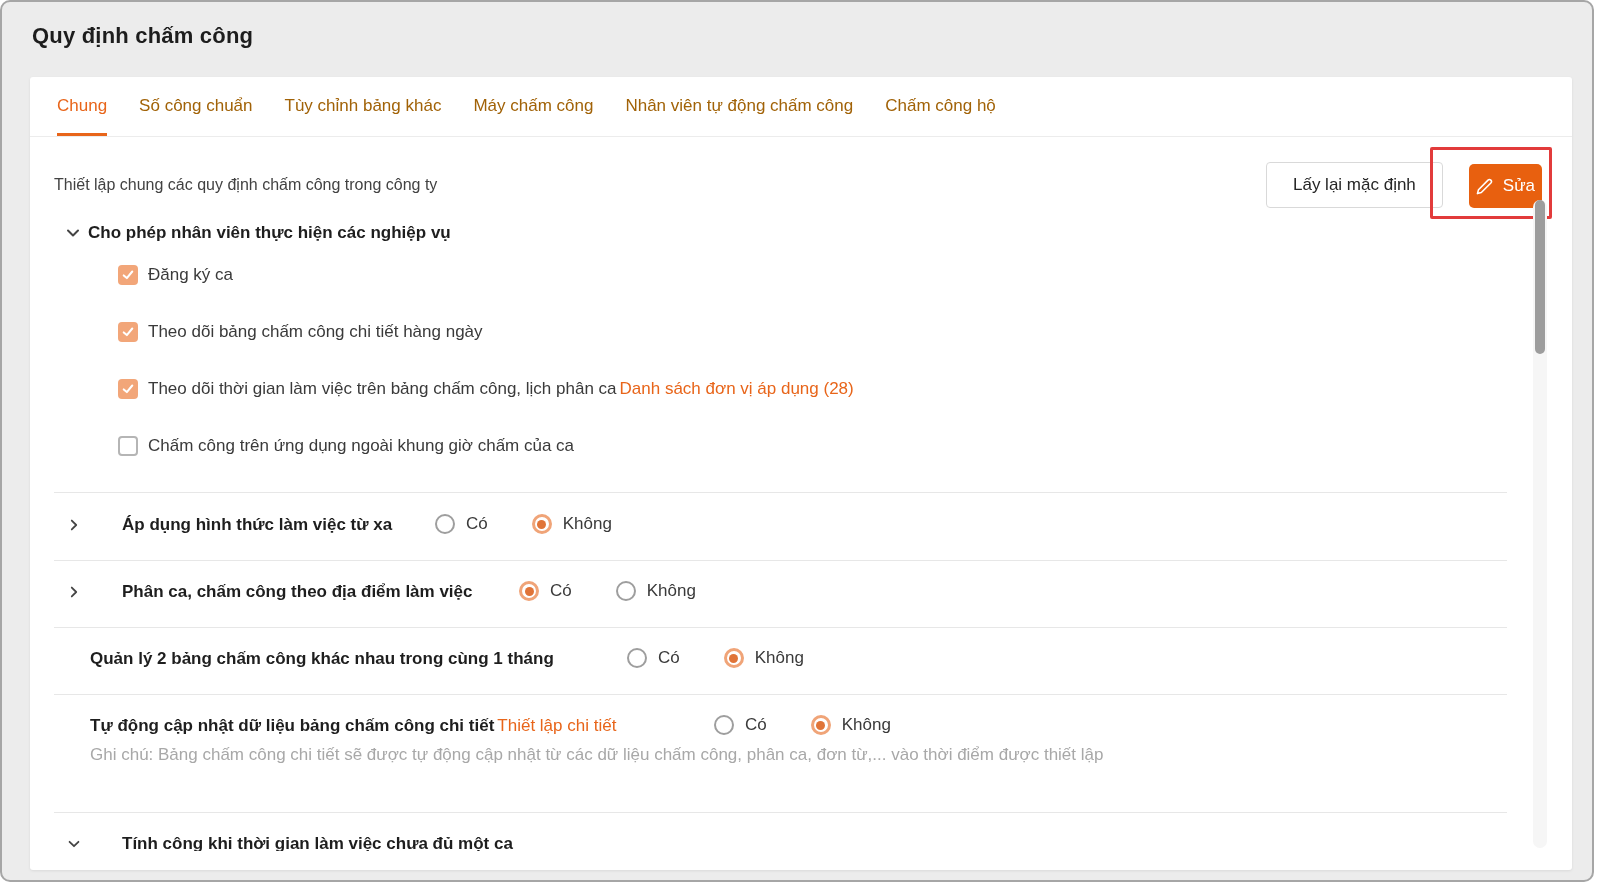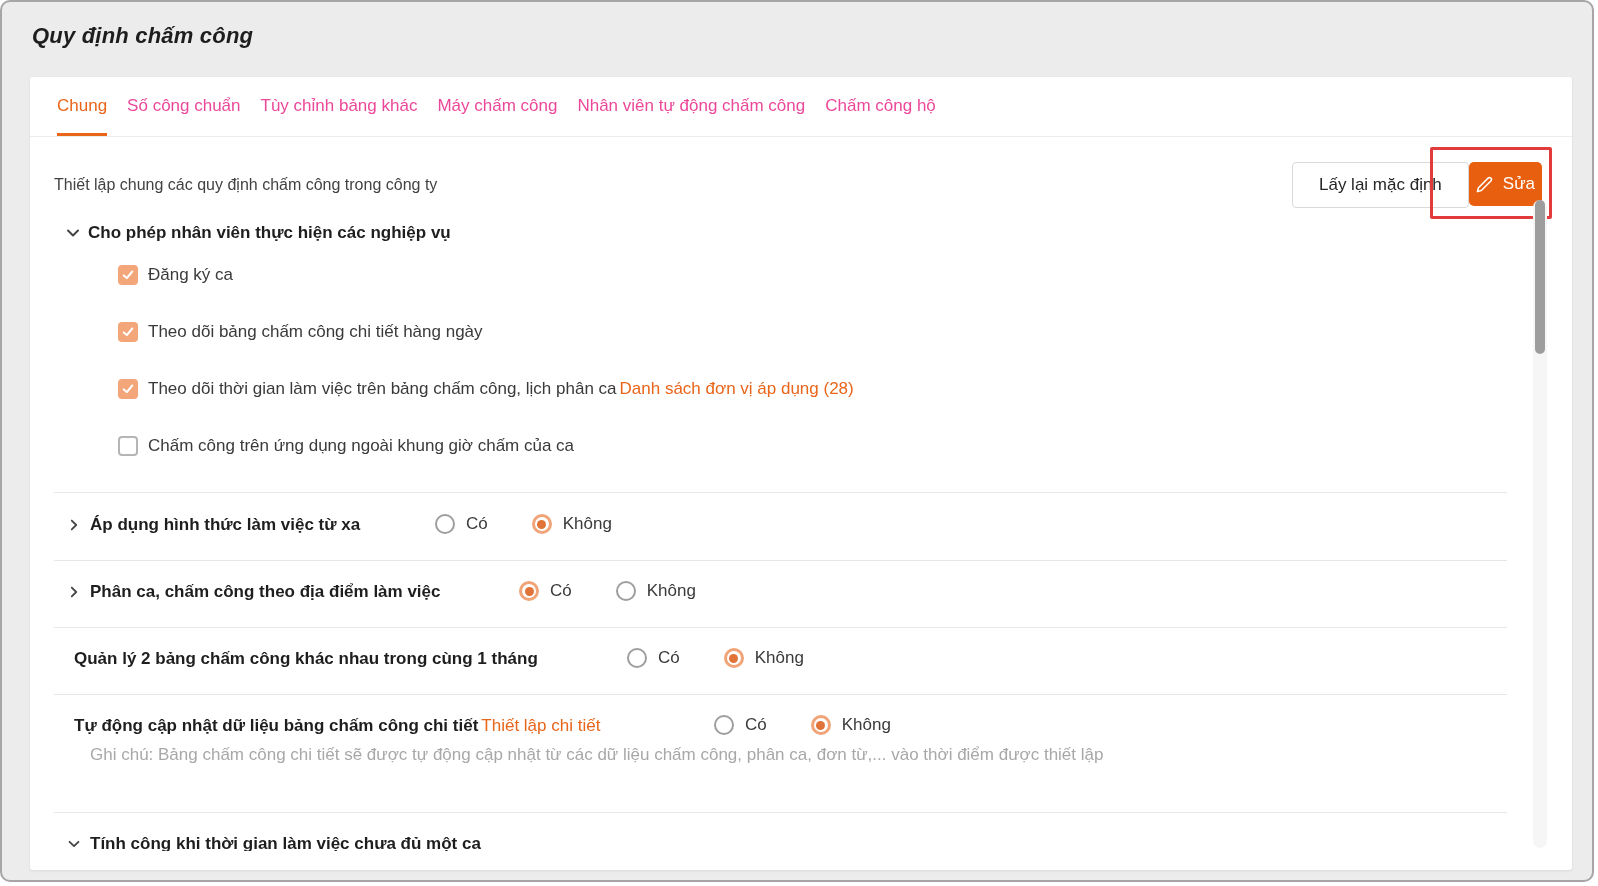--- a/index.html
+++ b/index.html
@@ -13,42 +13,42 @@
     --text-dark:#1e1e1e;
     --text-mid:#3a3a3a;
     --text-gray:#a8a8a8;
   }
   *{box-sizing:border-box;}
   body{margin:0;background:#fff;font-family:"Liberation Sans","DejaVu Sans",sans-serif;}
   .window{
     position:relative;width:1594px;height:882px;margin:0;
     border:2px solid #a6a6a6;border-radius:10px;background:#ececec;overflow:hidden;
   }
-  .page-header{height:75px;padding:21px 0 0 30px;font-style:italic;}
+  .page-header{height:75px;padding:21px 0 0 30px;}
   .page-title{margin:0;font-size:22px;font-weight:700;color:#1d1d1d;letter-spacing:.2px;}
   .card{
     position:relative;margin-left:28px;width:1542px;height:793px;background:#fff;
     border-radius:3px;box-shadow:0 1px 3px rgba(0,0,0,.08);
   }
   
-  .tabs{display:flex;gap:20px;height:60px;padding:0 27px;border-bottom:1px solid #ececec;}
+  .tabs{display:flex;gap:32px;height:60px;padding:0 27px;border-bottom:1px solid #ececec;}
   .tab{
-    display:flex;align-items:center;font-size:17px;color:#ec4899;cursor:pointer;
+    display:flex;align-items:center;font-size:17px;color:#a16207;cursor:pointer;
     border-bottom:3px solid transparent;padding-top:2px;white-space:nowrap;
   }
   .tab.active{color:var(--accent);border-bottom-color:var(--accent);}
   
   .scroll-area{height:714px;overflow:hidden;padding:0 24px;position:relative;}
   
   .toolbar{
     position:relative;margin-top:25px;height:46px;
     display:flex;align-items:center;justify-content:space-between;padding-right:6px;
   }
   .subtitle{font-size:16px;color:#424242;}
-  .actions{display:flex;align-items:flex-start;}
+  .actions{display:flex;align-items:flex-end;gap:26px;}
   .btn-reset{
     height:46px;padding:0 26px;background:#fff;border:1px solid #d9d9d9;border-radius:4px;
     font-family:inherit;font-size:17px;color:#262626;cursor:pointer;
   }
   .btn-edit{
     height:44px;padding:0 7px;background:var(--btn-orange);border:none;border-radius:5px;
     font-family:inherit;font-size:17px;font-weight:500;color:#fff;cursor:pointer;
     display:flex;align-items:center;gap:10px;
   }
   .annotation{
@@ -71,22 +71,22 @@
   .inline-link{font-size:17px;color:var(--accent);margin-left:3px;cursor:pointer;}
   hr.rule{border:0;border-top:1px solid var(--divider);margin:0 41px 0 0;}
   hr.rule.first{margin-top:34px;}
   
   .setting-row{position:relative;padding:20px 0 24px;}
   .setting-row.pt21{padding-top:21px;}
   .setting-row.pb47{padding-bottom:47px;}
   .setting-row.last{padding-bottom:0;}
   .row-line{display:flex;align-items:center;min-height:22px;}
   .chev{margin-left:12px;margin-right:8px;flex:0 0 auto;display:flex;}
-  .row-label{font-size:17px;font-weight:700;color:var(--text-dark);}
-  .row-label.indent{margin-left:20px;}
+  .row-label{font-size:17px;font-weight:700;color:var(--text-dark);margin-left:32px;}
+  .row-label.indent{margin-left:36px;}
   .note{margin:7px 0 0 36px;font-size:17px;color:var(--text-gray);line-height:21px;}
   
   .radio-group{position:absolute;display:flex;gap:44px;}
   .rg-1{left:381px;top:21px;}
   .rg-2{left:465px;top:20px;}
   .rg-3{left:573px;top:20px;}
   .rg-4{left:660px;top:20px;}
   .radio-opt{display:flex;align-items:center;gap:11px;cursor:pointer;}
   .radio{width:20px;height:20px;border-radius:50%;flex:0 0 auto;}
   .radio.off{border:2px solid #9e9e9e;background:#fff;}

